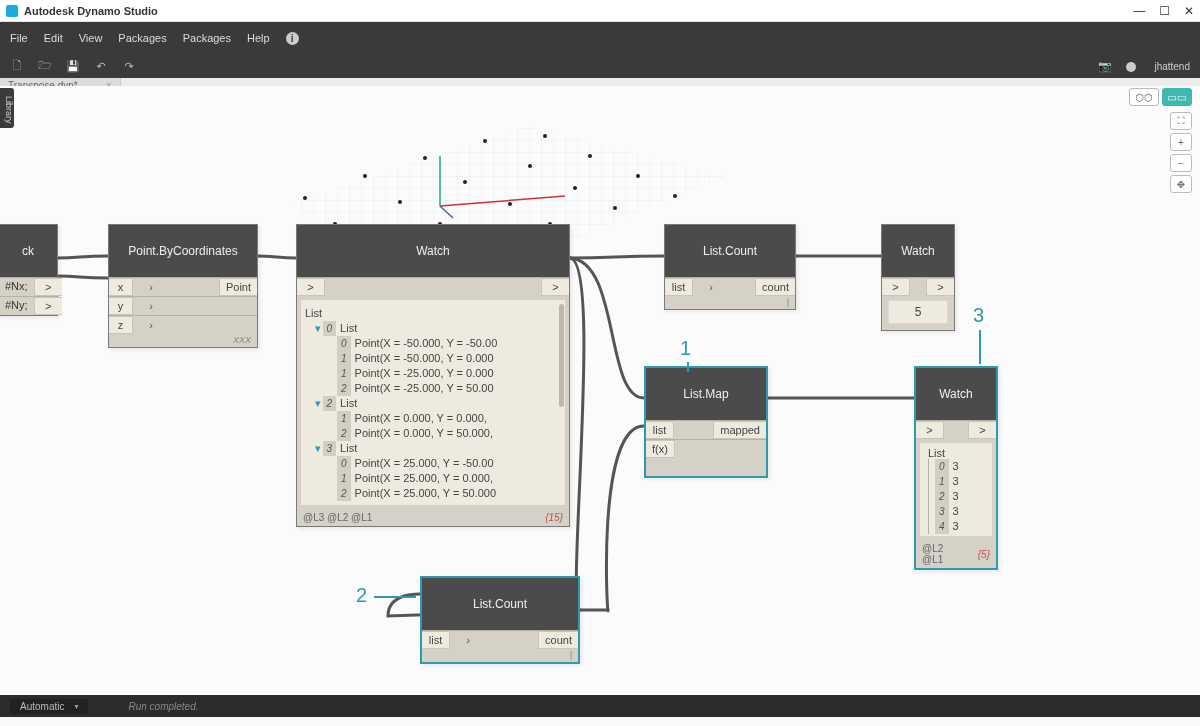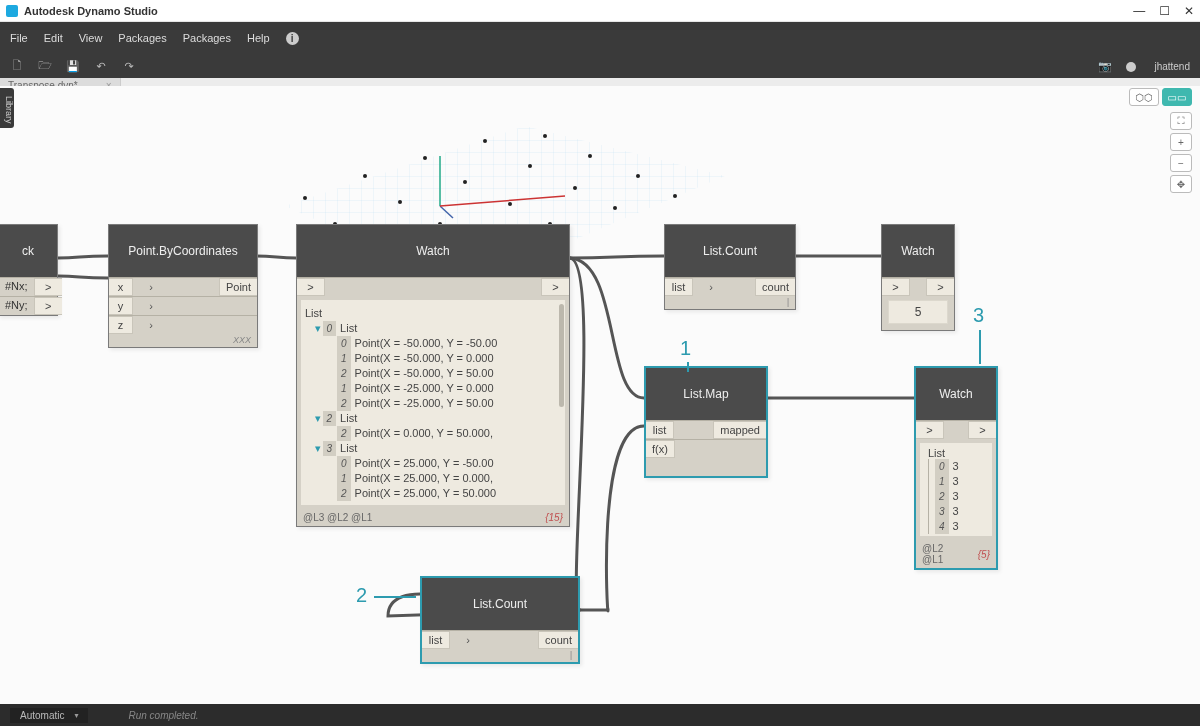--- a/index.html
+++ b/index.html
@@ -75,21 +75,21 @@
 
 
 .mini-watch { background: #eeeae0; margin: 4px; padding: 4px 4px 2px 8px; font-family: Consolas, monospace; font-size: 11px; color: #444; }
 .mini-watch .row { line-height: 15px; border-left: 1px solid #b5b1a5; padding-left: 6px; }
 
 
 .anno { position: absolute; color: #2d9baf; font-size: 20px; font-weight: 400; }
 .anno-line { background: #2d9baf; position: absolute; }
 
 
-.statusbar { position: absolute; left: 0; right: 0; bottom: 0; height: 22px; background: #2c2c2c; color: #bbb; display: flex; align-items: center; font-size: 10px; padding: 0 10px; }
+.statusbar { position: absolute; left: 0; right: 0; bottom: 9px; height: 22px; background: #2c2c2c; color: #bbb; display: flex; align-items: center; font-size: 10px; padding: 0 10px; }
 .runmode { background: #222; padding: 2px 10px; display: flex; align-items: center; gap: 10px; cursor: pointer; }
 .runmode .dd { color: #999; font-size: 8px; }
 .status-msg { margin-left: 40px; color: #888; font-style: italic; }
 </style>
 </head>
 <body>
 
 <div class="titlebar">
   <div class="logo"></div>
   <div class="title">Autodesk Dynamo Studio</div>
@@ -239,24 +239,24 @@
       <div class="port-in">&gt;</div>
       <div class="label-cell"></div>
       <div class="port-out">&gt;</div>
     </div>
     <div class="watch-content" id="big-watch">
       <div class="scrollbar"></div>
     <div class="tree-row">List</div>
         <div class="tree-row" style="padding-left: 10px;"><span class="caret-dn">▾</span><span class="idx">0</span>List</div>
         <div class="tree-row" style="padding-left: 32px;"><span class="idx">0</span>Point(X = -50.000, Y = -50.00</div>
         <div class="tree-row" style="padding-left: 32px;"><span class="idx">1</span>Point(X = -50.000, Y = 0.000</div>
-        <div class="tree-row" style="padding-left: 32px;"><span class="idx">2</span>Point(X = -50.000, Y = 50.00</div>
         <div class="tree-row" style="padding-left: 32px;"><span class="idx">1</span>Point(X = -25.000, Y = 0.000</div>
         <div class="tree-row" style="padding-left: 32px;"><span class="idx">2</span>Point(X = -25.000, Y = 50.00</div>
         <div class="tree-row" style="padding-left: 10px;"><span class="caret-dn">▾</span><span class="idx">2</span>List</div>
+        <div class="tree-row" style="padding-left: 32px;"><span class="idx">1</span>Point(X = 0.000, Y = 0.000,</div>
         <div class="tree-row" style="padding-left: 32px;"><span class="idx">2</span>Point(X = 0.000, Y = 50.000,</div>
         <div class="tree-row" style="padding-left: 10px;"><span class="caret-dn">▾</span><span class="idx">3</span>List</div>
         <div class="tree-row" style="padding-left: 32px;"><span class="idx">0</span>Point(X = 25.000, Y = -50.00</div>
         <div class="tree-row" style="padding-left: 32px;"><span class="idx">1</span>Point(X = 25.000, Y = 0.000,</div>
         <div class="tree-row" style="padding-left: 32px;"><span class="idx">2</span>Point(X = 25.000, Y = 50.000</div>
       </div>
     <div class="watch-footer">
       <span>@L3 @L2 @L1</span>
       <span class="cnt">{15}</span>
     </div>

